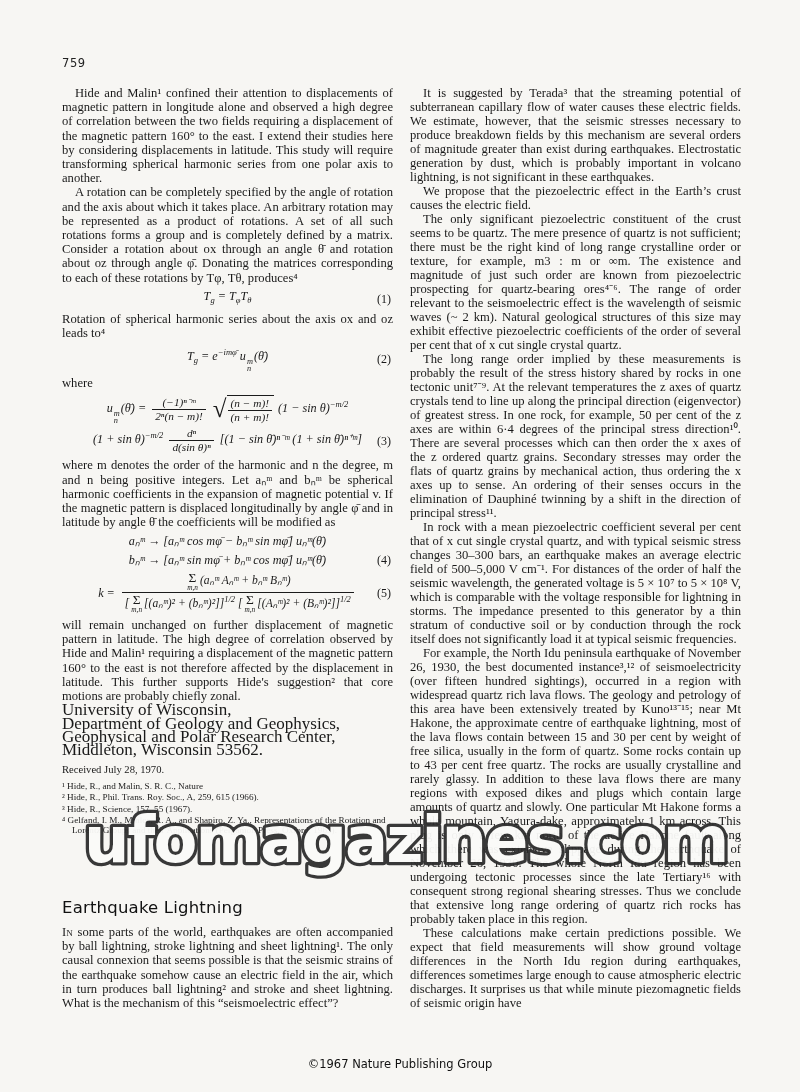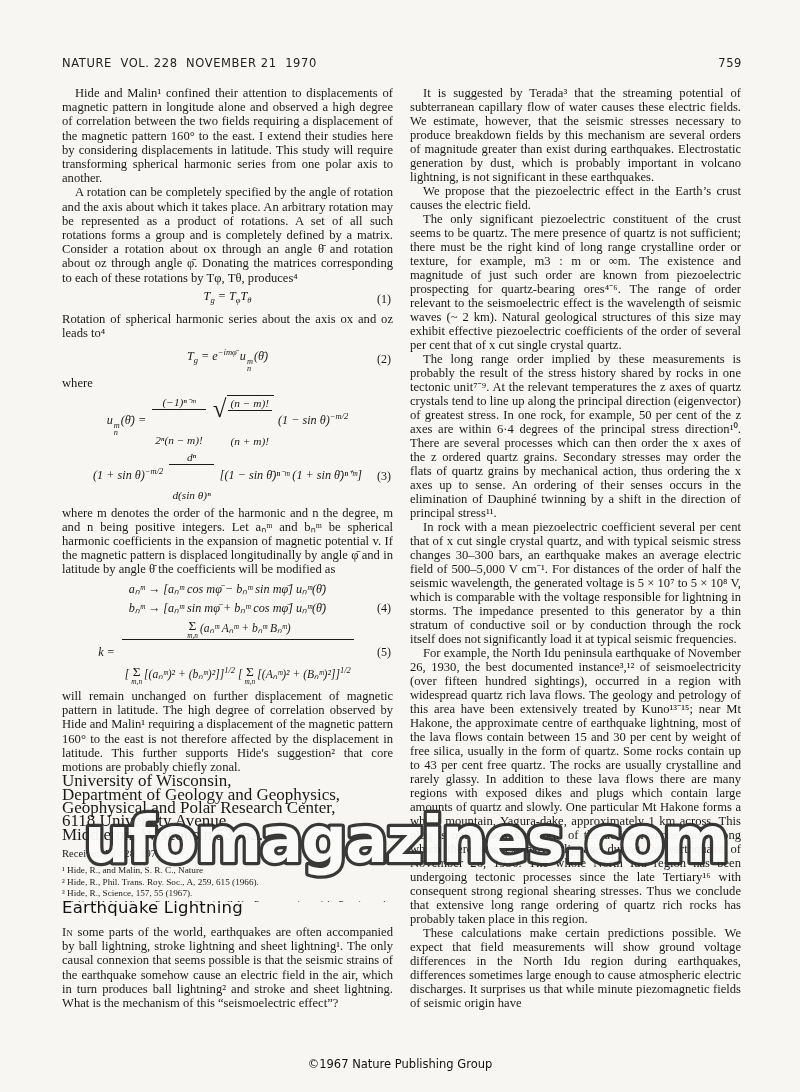--- a/index.html
+++ b/index.html
@@ -26,21 +26,21 @@
          font-style:normal;font-size:12px;}
   .eqblock{margin:4px 0;font-size:12.2px;}
   .eqline{position:relative;text-align:center;font-style:italic;line-height:16px;margin:3px 0;}
   .sb{font-size:8.5px;}
   .sp{font-size:8.5px;font-style:italic;}
   .ss{display:inline-flex;flex-direction:column;align-items:flex-start;vertical-align:-4px;
       line-height:6.8px;font-size:8.3px;font-style:italic;margin:0 1px;}
   .frac{display:inline-flex;flex-direction:column;text-align:center;vertical-align:middle;
         margin:0 3px;font-size:11.3px;line-height:13px;font-style:italic;}
   .fnum{border-bottom:1px solid #1b1b1b;padding:0 3px;}
-  .fden{padding:0 3px;margin-top:24px;}
+  .fden{padding:0 3px;}
   .radwrap{display:inline-flex;align-items:flex-start;vertical-align:middle;margin:0 1px;}
   .radsign{font-size:25px;line-height:25px;font-style:normal;transform:translateY(1px);}
   .radbody{border-top:1.3px solid #1b1b1b;padding:1px 2px 0 1px;}
   .radbody .frac{margin:0;}
   .sum{display:inline-flex;flex-direction:column;align-items:center;vertical-align:middle;
        margin:0 2px;}
   .sum .sig{font-size:13.5px;font-style:normal;line-height:12px;}
   .sum .lim{font-size:7.3px;font-style:italic;line-height:7.5px;}
   .eq5row{display:flex;align-items:center;justify-content:center;gap:4px;}
   .bigfrac{font-size:11.6px;}
@@ -62,21 +62,20 @@
   .pagefoot{position:absolute;top:1057px;left:0;width:100%;text-align:center;
             font-family:"DejaVu Sans",sans-serif;font-size:11.5px;color:#111;}
   .pagefoot .pub{font-weight:normal;}
 </style>
 </head>
 <body>
 
 <div class="page">
 
   <div class="pagehead">
-    <span>NATURE  VOL. 228  NOVEMBER 21  1970</span>
     <span>759</span>
   </div>
 
   <div class="col col-left">
     <div class="article">
       <p class="ind">Hide and Malin¹ confined their attention to displacements of magnetic pattern in longitude alone and observed a high degree of correlation between the two fields requiring a displacement of the magnetic pattern 160° to the east.  I extend their studies here by considering displacements in latitude.  This study will require transforming spherical harmonic series from one polar axis to another.</p>
       <p class="ind">A rotation can be completely specified by the angle of rotation and the axis about which it takes place.  An arbitrary rotation may be represented as a product of rotations.  A set of all such rotations forms a group and is completely defined by a matrix.  Consider a rotation about ox through an angle θ̄ and rotation about oz through angle φ̄.  Donating the matrices corresponding to each of these rotations by Tφ, Tθ, produces⁴</p>
 
       <div class="eqrow">
         <span class="eqbody"><i>T</i><sub class="sb"><i>g</i></sub>&nbsp;<span>=</span>&nbsp;<i>T</i><sub class="sb"><i>φ</i></sub><i>T</i><sub class="sb"><i>θ</i></sub></span>
@@ -153,21 +152,20 @@
         <span class="eqnum">(5)</span>
       </div>
 
       <p>will remain unchanged on further displacement of magnetic pattern in latitude.  The high degree of correlation observed by Hide and Malin¹ requiring a displacement of the magnetic pattern 160° to the east is not therefore affected by the displacement in latitude.  This further supports Hide's suggestion² that core motions are probably chiefly zonal.</p>
 
 
       <div class="addr">
         <div>University of Wisconsin,</div>
         <div>Department of Geology and Geophysics,</div>
         <div>Geophysical and Polar Research Center,</div>
-        <div>6118 University Avenue,</div>
         <div>Middleton, Wisconsin 53562.</div>
       </div>
 
       <div class="received">Received July 28, 1970.</div>
 
       <div class="refs">
         <div>¹ Hide, R., and Malin, S. R. C., Nature</div>
         <div>² Hide, R., Phil. Trans. Roy. Soc., A, 259, 615 (1966).</div>
         <div>³ Hide, R., Science, 157, 55 (1967).</div>
         <div>⁴ Gelfand, I. M., Minlos, R. A., and Shapiro, Z. Ya., Representations of the Rotation and Lorentz Groups and their Applications (Pergamon Press, Oxford, 1963).</div>

